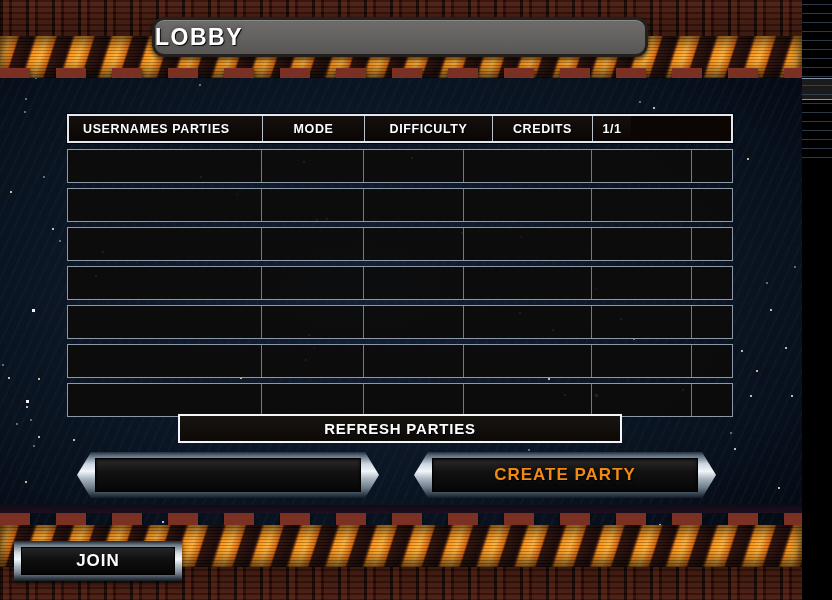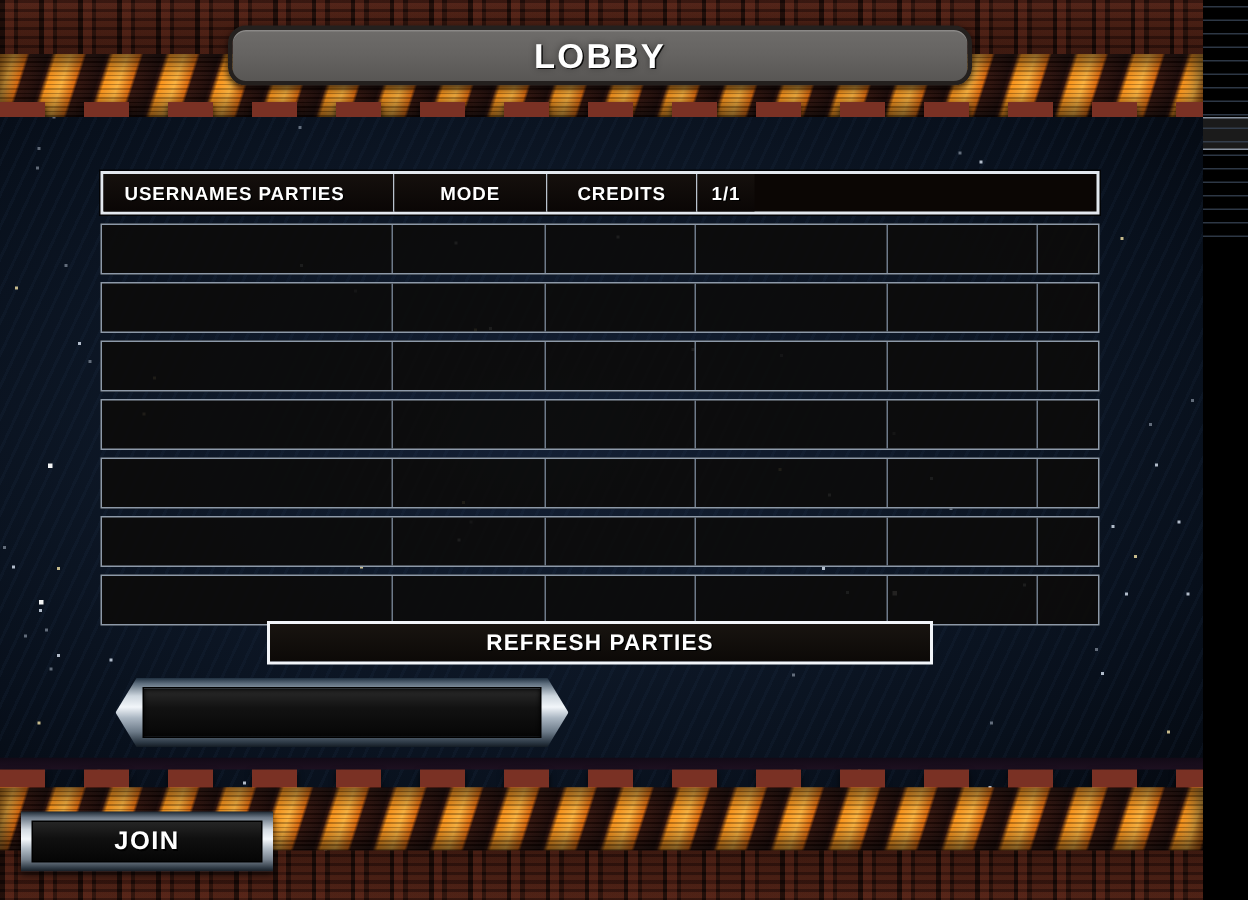--- a/index.html
+++ b/index.html
@@ -92,21 +92,21 @@
     background:linear-gradient(180deg,#120a16 0%, #1d1020 100%); }
   .band.bottom .railcap{ top:0; }
 
   
   #title-plate{
     position:absolute; left:152px; top:17px; width:496px; height:40px;
     border-radius:12px;
     background:linear-gradient(180deg,#6e6c6a 0%,#666462 45%,#585654 100%);
     border:3px solid #24201e;
     box-shadow:0 2px 5px rgba(0,0,0,.75), inset 0 1px 0 rgba(255,255,255,.2);
-    display:flex; align-items:center; justify-content:center;
+    display:flex; align-items:center; 
   }
   #title-plate .tx{
     color:#fff; font-size:23px; font-weight:bold; letter-spacing:1.5px;
     text-shadow:1px 1px 0 rgba(0,0,0,.85), 0 0 5px rgba(0,0,0,.4);
   }
 
   
   #party-table{ position:absolute; left:67px; top:114px; width:666px; }
 
   .thead{
@@ -358,20 +358,21 @@
   </div>
 
   <div id="title-plate">
     <span class="tx">LOBBY</span>
   </div>
 
   <div id="party-table">
     <div class="thead" id="thead">
         <div class="th c1 left">USERNAMES PARTIES</div>
         <div class="th c2">MODE</div>
+        <div class="th c4">DIFFICULTY</div>
         <div class="th c5">CREDITS</div>
         <div class="th c6">1/1</div>
       </div>
     <div class="tbody" id="tbody">
         <div class="trow">
           <div class="td c1"></div>
           <div class="td c2"></div>
           <div class="td c3"></div>
           <div class="td c4"></div>
           <div class="td c5"></div>
@@ -430,20 +431,25 @@
 
   <div id="refresh-btn">
     <span>REFRESH PARTIES</span>
   </div>
 
   <div class="metal-btn" id="join-btn">
     <span class="frame"></span>
     <span class="inner"></span>
   </div>
 
+  <div class="metal-btn" id="create-btn">
+    <span class="frame"></span>
+    <span class="inner"></span>
+    <span class="lbl">CREATE PARTY</span>
+  </div>
 
   <div class="band bottom">
     <div class="railcap"></div>
     <div class="teeth"></div>
     <div class="hz-stripes"></div>
     <div class="girder"></div>
   </div>
 
   <div id="back-btn">
     <span class="frame"></span>

